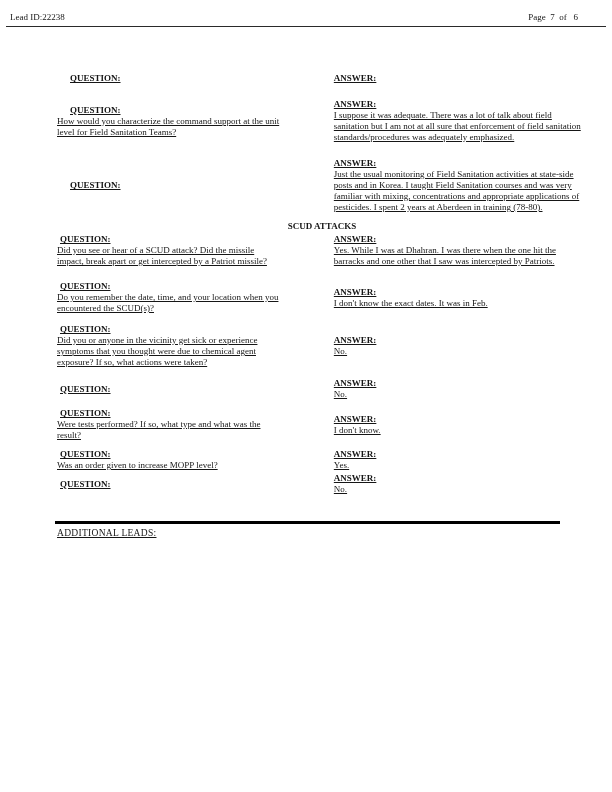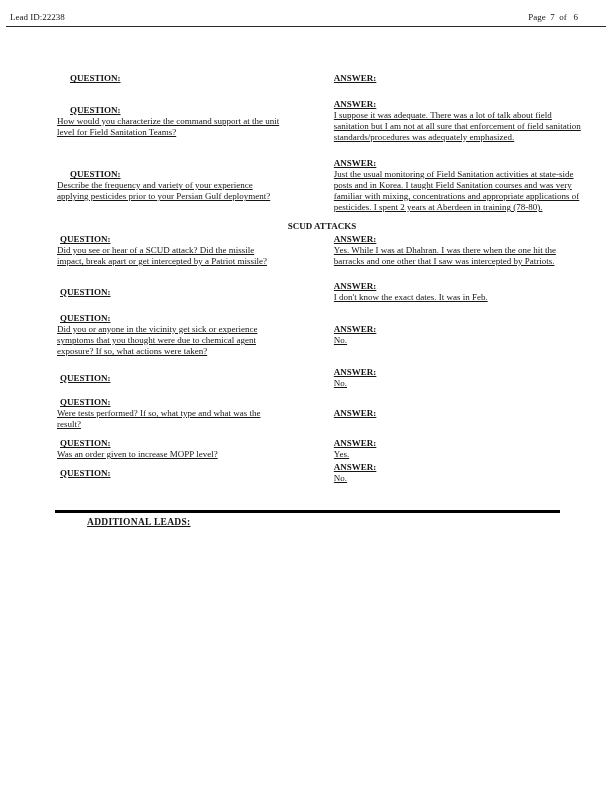--- a/index.html
+++ b/index.html
@@ -48,23 +48,23 @@
   .mb8  { margin-bottom: 8px; }
   .mb2  { margin-bottom: 2px; }
   
   .footer-rule {
     margin: 26px 0 0 55px;
     width: 505px;
     height: 3px;
     background: #000;
   }
   .additional-leads {
-    margin: 4px 0 0 87px;
+    margin: 4px 0 0 57px;
     font-size: 9.5px;
-    font-weight: bold;
+    font-weight: normal;
     text-decoration: underline;
     letter-spacing: 0.3px;
   }
 </style>
 </head>
 <body>
 
 <div class="page">
 
   <div class="header">
@@ -91,21 +91,20 @@
       </div>
       <div class="a-col">
         <div class="a-label">ANSWER:</div>
         <div class="a-text">I suppose it was adequate. There was a lot of talk about field sanitation but I am not at all sure that enforcement of field sanitation standards/procedures was adequately emphasized.</div>
       </div>
     </div>
 
     <div class="qa-row sec1 mb8">
       <div class="q-col">
         <div class="q-label">QUESTION:</div>
-        <div class="q-text">Describe the frequency and variety of your experience applying pesticides prior to your Persian Gulf deployment?</div>
       </div>
       <div class="a-col">
         <div class="a-label">ANSWER:</div>
         <div class="a-text">Just the usual monitoring of Field Sanitation activities at state-side posts and in Korea. I taught Field Sanitation courses and was very familiar with mixing, concentrations and appropriate applications of pesticides. I spent 2 years at Aberdeen in training (78-80).</div>
       </div>
     </div>
 
     <div class="section-heading">SCUD ATTACKS</div>
 
     <div class="qa-row sec2 mb14">
@@ -115,20 +114,21 @@
       </div>
       <div class="a-col">
         <div class="a-label">ANSWER:</div>
         <div class="a-text">Yes. While I was at Dhahran.  I was there when the one hit the barracks and one other that I saw was intercepted by Patriots.</div>
       </div>
     </div>
 
     <div class="qa-row sec2 mb10">
       <div class="q-col">
         <div class="q-label">QUESTION:</div>
+        <div class="q-text">Do you remember the date, time, and your location when you encountered the SCUD(s)?</div>
       </div>
       <div class="a-col">
         <div class="a-label">ANSWER:</div>
         <div class="a-text">I don't know the exact dates. It was in Feb.</div>
       </div>
     </div>
 
     <div class="qa-row sec2 mb10">
       <div class="q-col">
         <div class="q-label">QUESTION:</div>
@@ -150,20 +150,21 @@
       </div>
     </div>
 
     <div class="qa-row sec2 mb8">
       <div class="q-col">
         <div class="q-label">QUESTION:</div>
         <div class="q-text">Were tests performed?  If so, what type and what was the result?</div>
       </div>
       <div class="a-col">
         <div class="a-label">ANSWER:</div>
+        <div class="a-text">I don't know.</div>
       </div>
     </div>
 
     <div class="qa-row sec2 mb2">
       <div class="q-col">
         <div class="q-label">QUESTION:</div>
         <div class="q-text">Was an order given to increase MOPP level?</div>
       </div>
       <div class="a-col">
         <div class="a-label">ANSWER:</div>

